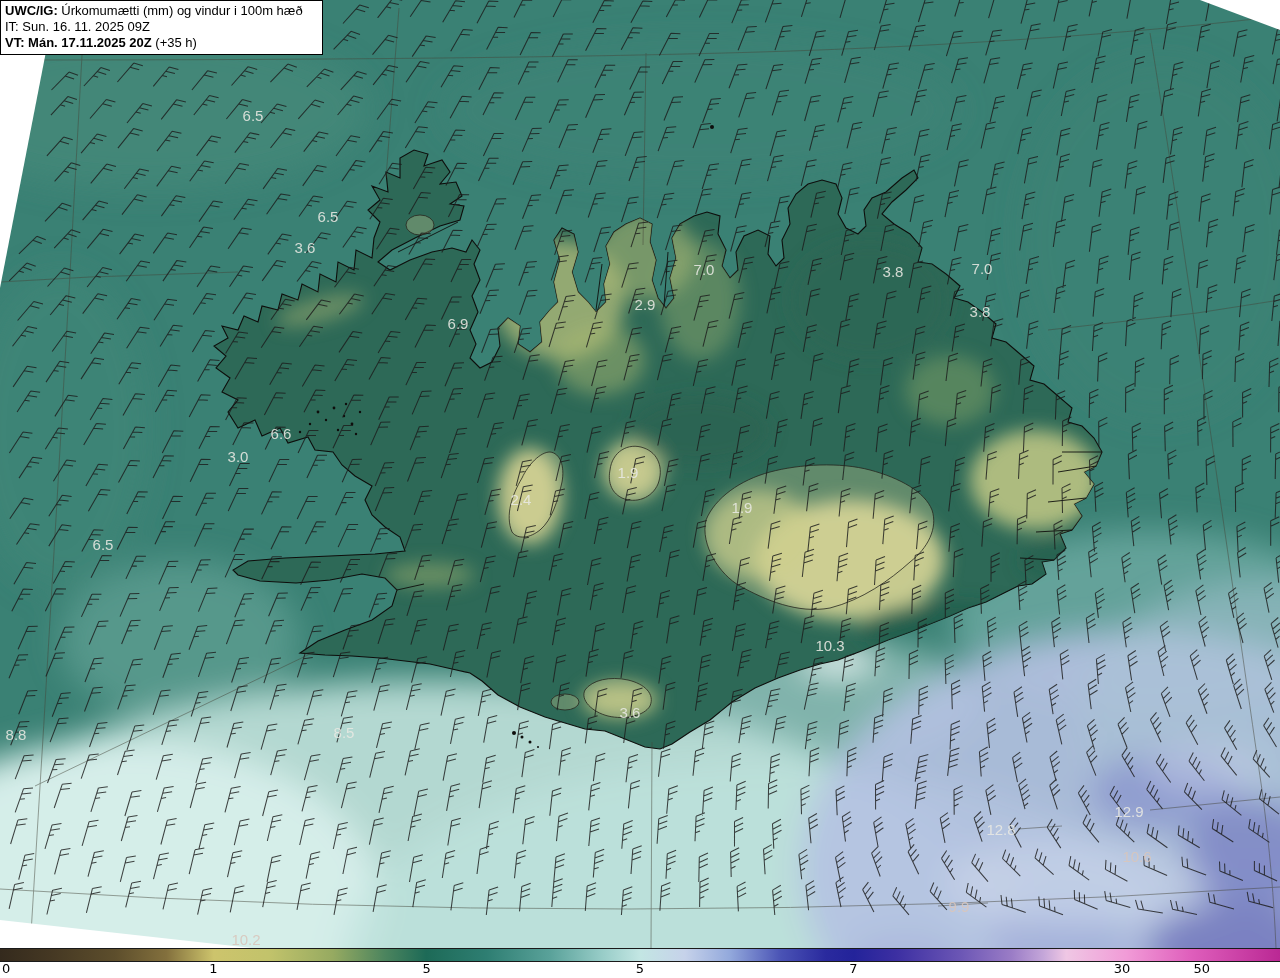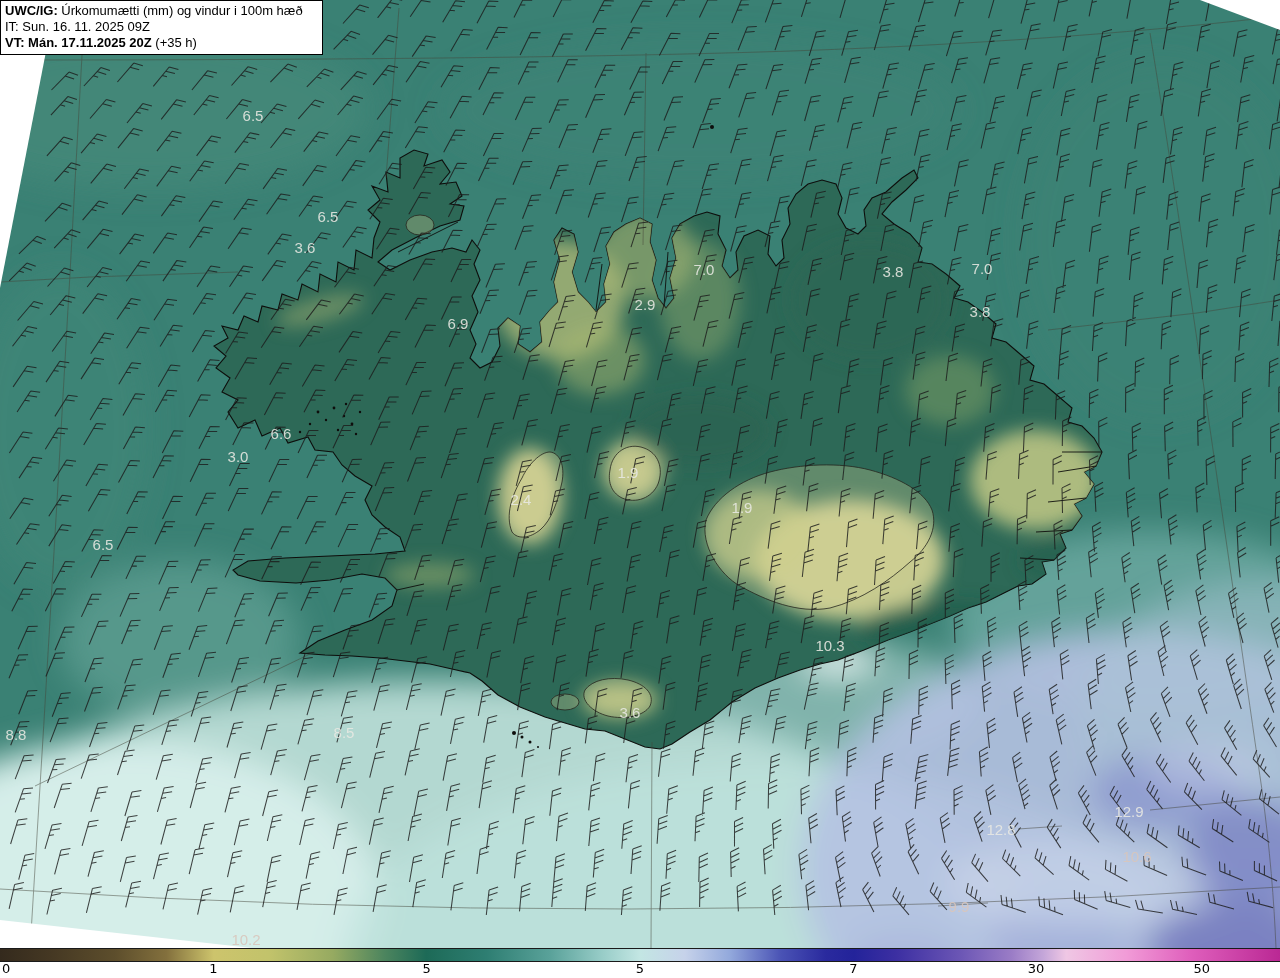--- a/index.html
+++ b/index.html
@@ -181,17 +181,17 @@
   </div>
 
   <div id="colorbar">
     <div id="cbar-grad" style="background: linear-gradient(to right, rgb(52, 42, 29) 0%, rgb(69, 56, 35) 4%, rgb(93, 78, 44) 9%, rgb(131, 112, 61) 13%, rgb(205, 196, 108) 16.7%, rgb(194, 195, 107) 21%, rgb(150, 170, 97) 26%, rgb(77, 133, 94) 30%, rgb(29, 106, 87) 33.3%, rgb(46, 126, 114) 38%, rgb(90, 162, 154) 43%, rgb(151, 204, 199) 47%, rgb(195, 230, 227) 50%, rgb(198, 210, 234) 53.5%, rgb(147, 169, 220) 57%, rgb(74, 83, 181) 61%, rgb(42, 42, 158) 64.5%, rgb(35, 35, 154) 66.7%, rgb(60, 47, 162) 70%, rgb(107, 86, 181) 75%, rgb(154, 124, 198) 79%, rgb(196, 166, 217) 81.5%, rgb(239, 199, 228) 83.3%, rgb(241, 155, 215) 88%, rgb(223, 95, 188) 93%, rgb(186, 40, 148) 100%);"></div>
     <div id="cbar-ticks">
         <span class="cbtick first" style="left: 2px;">0</span>
         <span class="cbtick" style="left: 213.376px;">1</span>
         <span class="cbtick" style="left: 426.752px;">5</span>
         <span class="cbtick" style="left: 640px;">5</span>
         <span class="cbtick" style="left: 853.376px;">7</span>
-        <span class="cbtick" style="left: 1036px; text-align: center;">30</span>
+        <span class="cbtick" style="left: 1122px; text-align: center;">30</span>
         <span class="cbtick last" style="left: 1210px;">50</span>
       </div>
   </div>
 </div>
 
 </body></html>

